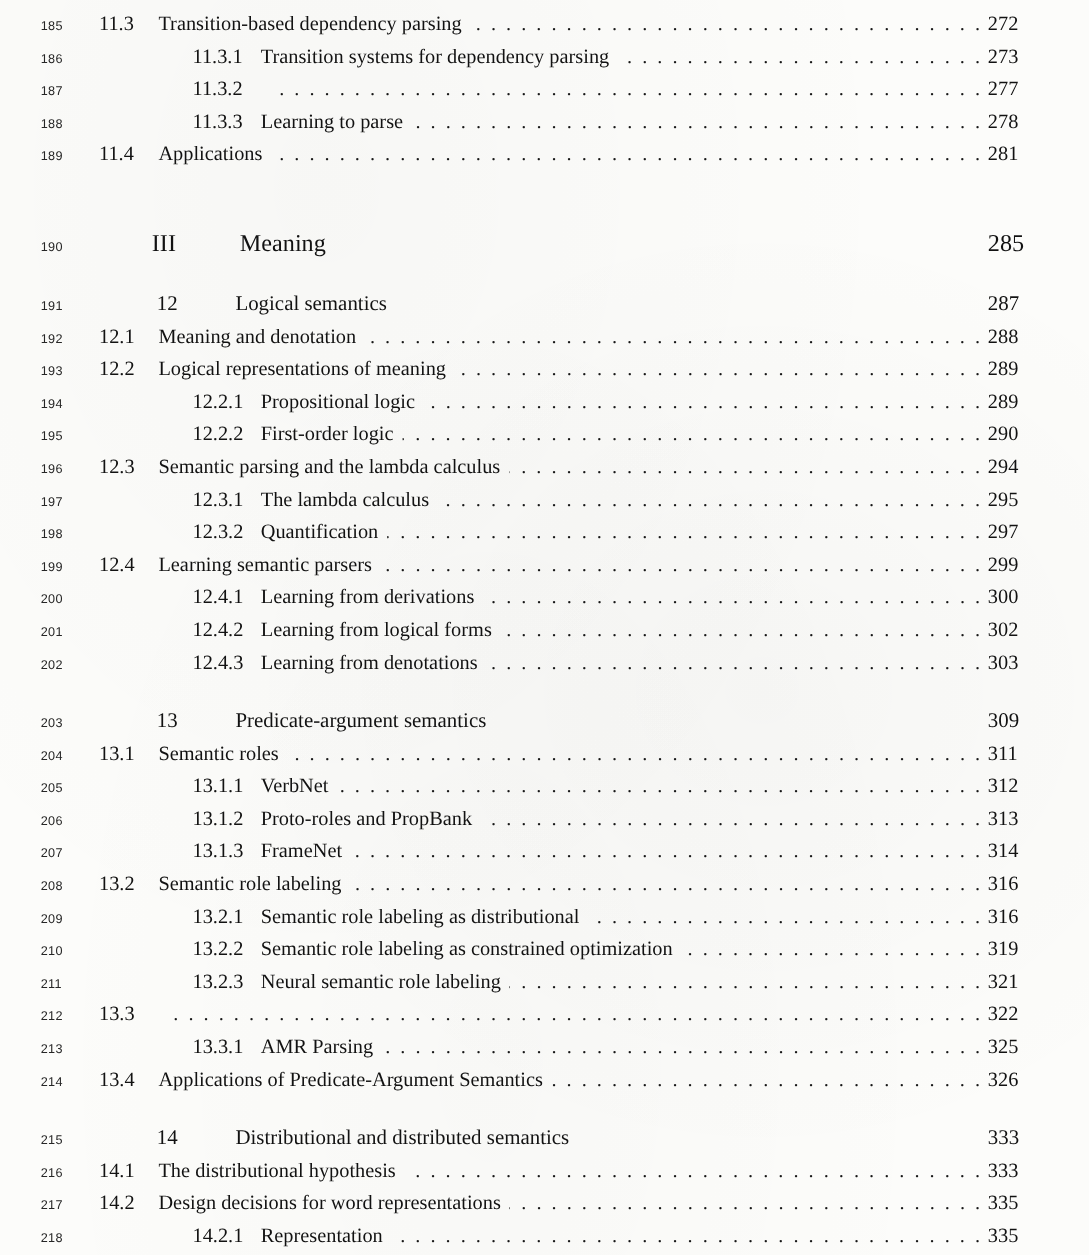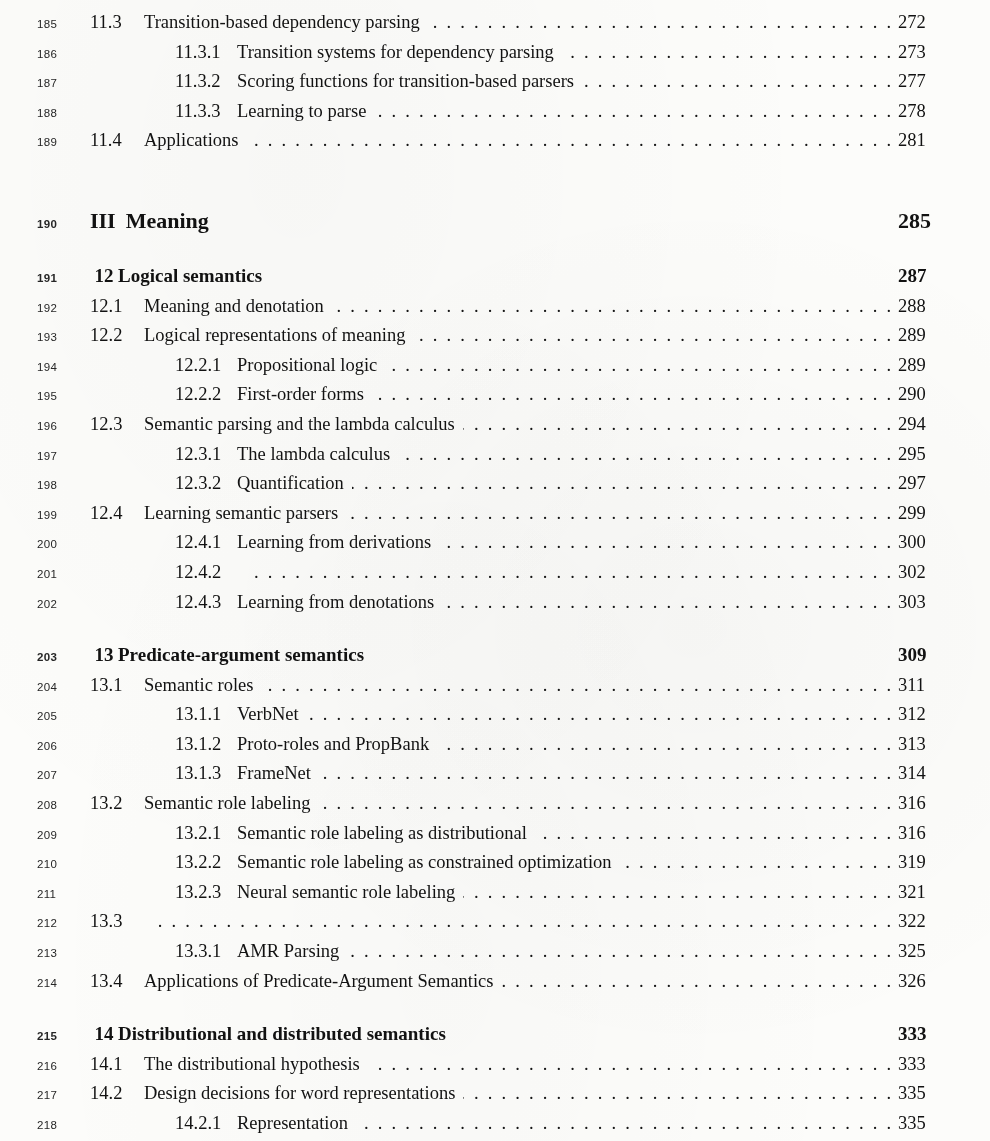--- a/index.html
+++ b/index.html
@@ -35,21 +35,21 @@
     font-size: 11.5px;
     color: #262626;
     letter-spacing: 0.3px;
   }
   .num { white-space: nowrap; flex: 0 0 auto; }
   .title { white-space: nowrap; flex: 0 0 auto; }
 
   .row.section .num    { min-width: 54px; }
   .row.subsection .num { margin-left: 85px; min-width: 62px; }
 
-  .row.chapter, .row.part { font-weight: 700; }
+  .row.chapter, .row.part { font-weight: 400; gap: 48px; }
   .row.chapter {
     font-size: 19px;
     margin-top: 23px;
   }
   .row.chapter .num { min-width: 28px; text-align: center; }
   .row.part {
     font-size: 22px;
     line-height: 30px;
     margin-top: 49px;
   }
@@ -87,21 +87,20 @@
       <div class="row subsection">
     <span class="lineno">186</span>
     <span class="num">11.3.1</span>
     <span class="title">Transition systems for dependency parsing</span>
     <span class="leader" aria-hidden="true">. . . . . . . . . . . . . . . . . . . . . . . . . . . . . . . . . . . . . . . . . . . . . . . . . . . . . . . . . . . . . . . . . . . . . . . . . . . . . . . . . . . . . . . . . . . . . . . . . . . . . . . . . . . . . . . . . . . . . . . . </span>
     <span class="pagenum">273</span>
   </div>
       <div class="row subsection">
     <span class="lineno">187</span>
     <span class="num">11.3.2</span>
-    <span class="title">Scoring functions for transition-based parsers</span>
     <span class="leader" aria-hidden="true">. . . . . . . . . . . . . . . . . . . . . . . . . . . . . . . . . . . . . . . . . . . . . . . . . . . . . . . . . . . . . . . . . . . . . . . . . . . . . . . . . . . . . . . . . . . . . . . . . . . . . . . . . . . . . . . . . . . . . . . . </span>
     <span class="pagenum">277</span>
   </div>
       <div class="row subsection">
     <span class="lineno">188</span>
     <span class="num">11.3.3</span>
     <span class="title">Learning to parse</span>
     <span class="leader" aria-hidden="true">. . . . . . . . . . . . . . . . . . . . . . . . . . . . . . . . . . . . . . . . . . . . . . . . . . . . . . . . . . . . . . . . . . . . . . . . . . . . . . . . . . . . . . . . . . . . . . . . . . . . . . . . . . . . . . . . . . . . . . . . </span>
     <span class="pagenum">278</span>
   </div>
@@ -143,21 +142,21 @@
       <div class="row subsection">
     <span class="lineno">194</span>
     <span class="num">12.2.1</span>
     <span class="title">Propositional logic</span>
     <span class="leader" aria-hidden="true">. . . . . . . . . . . . . . . . . . . . . . . . . . . . . . . . . . . . . . . . . . . . . . . . . . . . . . . . . . . . . . . . . . . . . . . . . . . . . . . . . . . . . . . . . . . . . . . . . . . . . . . . . . . . . . . . . . . . . . . . </span>
     <span class="pagenum">289</span>
   </div>
       <div class="row subsection">
     <span class="lineno">195</span>
     <span class="num">12.2.2</span>
-    <span class="title">First-order forms</span>
+    <span class="title">First-order logic</span>
     <span class="leader" aria-hidden="true">. . . . . . . . . . . . . . . . . . . . . . . . . . . . . . . . . . . . . . . . . . . . . . . . . . . . . . . . . . . . . . . . . . . . . . . . . . . . . . . . . . . . . . . . . . . . . . . . . . . . . . . . . . . . . . . . . . . . . . . . </span>
     <span class="pagenum">290</span>
   </div>
       <div class="row section">
     <span class="lineno">196</span>
     <span class="num">12.3</span>
     <span class="title">Semantic parsing and the lambda calculus</span>
     <span class="leader" aria-hidden="true">. . . . . . . . . . . . . . . . . . . . . . . . . . . . . . . . . . . . . . . . . . . . . . . . . . . . . . . . . . . . . . . . . . . . . . . . . . . . . . . . . . . . . . . . . . . . . . . . . . . . . . . . . . . . . . . . . . . . . . . . </span>
     <span class="pagenum">294</span>
   </div>
@@ -185,20 +184,21 @@
       <div class="row subsection">
     <span class="lineno">200</span>
     <span class="num">12.4.1</span>
     <span class="title">Learning from derivations</span>
     <span class="leader" aria-hidden="true">. . . . . . . . . . . . . . . . . . . . . . . . . . . . . . . . . . . . . . . . . . . . . . . . . . . . . . . . . . . . . . . . . . . . . . . . . . . . . . . . . . . . . . . . . . . . . . . . . . . . . . . . . . . . . . . . . . . . . . . . </span>
     <span class="pagenum">300</span>
   </div>
       <div class="row subsection">
     <span class="lineno">201</span>
     <span class="num">12.4.2</span>
+    <span class="title">Learning from logical forms</span>
     <span class="leader" aria-hidden="true">. . . . . . . . . . . . . . . . . . . . . . . . . . . . . . . . . . . . . . . . . . . . . . . . . . . . . . . . . . . . . . . . . . . . . . . . . . . . . . . . . . . . . . . . . . . . . . . . . . . . . . . . . . . . . . . . . . . . . . . . </span>
     <span class="pagenum">302</span>
   </div>
       <div class="row subsection">
     <span class="lineno">202</span>
     <span class="num">12.4.3</span>
     <span class="title">Learning from denotations</span>
     <span class="leader" aria-hidden="true">. . . . . . . . . . . . . . . . . . . . . . . . . . . . . . . . . . . . . . . . . . . . . . . . . . . . . . . . . . . . . . . . . . . . . . . . . . . . . . . . . . . . . . . . . . . . . . . . . . . . . . . . . . . . . . . . . . . . . . . . </span>
     <span class="pagenum">303</span>
   </div>

